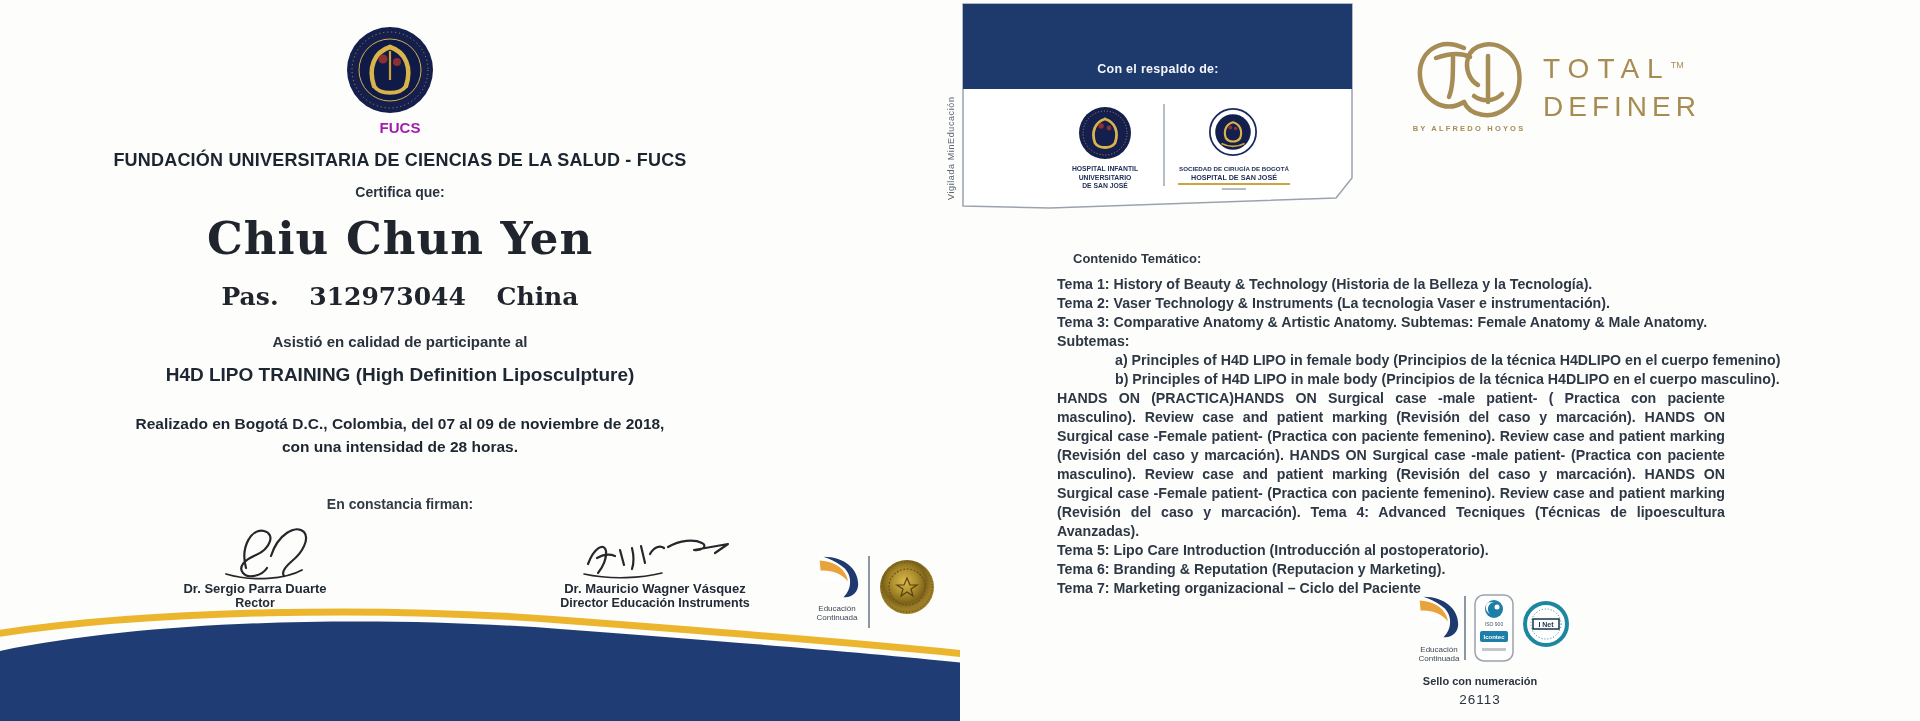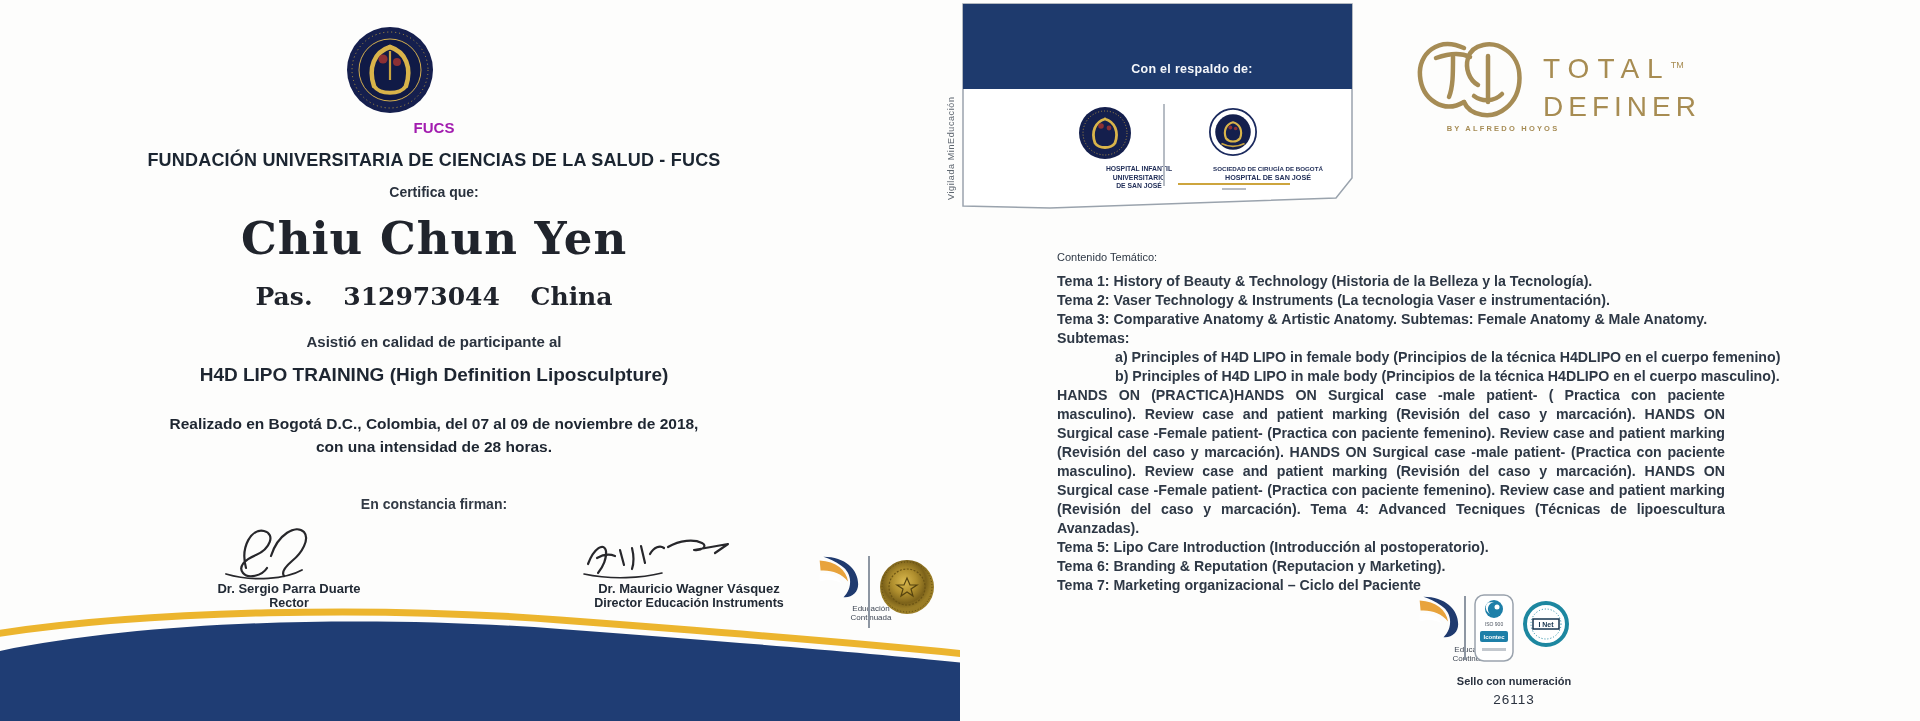--- a/index.html
+++ b/index.html
@@ -1,19 +1,19 @@
 <!DOCTYPE html>
 <html><head>
 <meta charset="utf-8">
 <style>
   html,body{margin:0;padding:0;background:#e8e8e8;}
   .canvas{position:relative;width:1920px;height:721px;background:#fdfdfc;overflow:hidden;
           font-family:"Liberation Sans",sans-serif;color:#232c3a;}
   .abs{position:absolute;}
-  .ctr{text-align:center;padding-left:34px;}
+  .ctr{text-align:center;}
 
   
   .l-col{left:30px;width:740px;}
   .fucs-emblem{left:346px;top:26px;}
   .fucs-label{top:119px;font-size:15px;font-weight:bold;color:#a21caf;}
   .org-name{top:150px;font-size:18px;font-weight:bold;color:#1b2531;letter-spacing:.2px;white-space:nowrap;}
   .certifica{top:184px;font-size:14px;font-weight:600;color:#2a323e;}
   .gothic{font-family:"DejaVu Serif",serif;font-weight:bold;color:#20242c;}
   .recipient{top:212px;font-size:45px;letter-spacing:1px;}
   .passport{top:282px;font-size:25px;word-spacing:22px;}
@@ -51,21 +51,21 @@
   .micro-bar{left:1222px;top:188px;width:24px;height:2px;background:#b8bdc4;}
   .vdiv-r{left:1163px;top:104px;width:1.5px;height:82px;background:#b6bcc4;}
   .td-mono{left:1412px;top:30px;}
   .td-by{left:1396px;width:146px;top:124px;font-size:7.5px;letter-spacing:2.2px;color:#a68c55;font-weight:bold;}
   .td-total{left:1543px;top:53px;font-size:28px;letter-spacing:8px;color:#a78c52;font-weight:500;}
   .td-total sup{font-size:9px;letter-spacing:0;margin-top:48px;}
   .td-definer{left:1543px;top:91px;font-size:28px;letter-spacing:5px;color:#a78c52;font-weight:400;}
   .body-block{left:1057px;top:240px;width:668px;color:#2e3845;}
   .r-title{display:inline-block;font-size:15.5px;font-weight:bold;border-bottom:2px solid #2b3340;
            padding:0 16px 3px 0;}
-  .contenido{margin-top:11px;font-size:11px;font-weight:normal;}
+  .contenido{margin-top:11px;font-size:13px;font-weight:bold;margin-left:16px;}
   .tline{font-size:14.2px;font-weight:bold;line-height:19px;white-space:nowrap;}
   .tfirst{margin-top:9px;}
   .indent{padding-left:58px;}
   .hands{font-size:14.2px;font-weight:bold;line-height:19px;text-align:justify;}
   .ec-logo-r{left:1416px;top:594px;}
   .ec-label-r{left:1394px;width:90px;top:645px;}
   .vdiv-b{left:1464px;top:596px;width:2px;height:64px;background:#8d96a2;}
   .icontec{left:1474px;top:594px;}
   .iqnet{left:1522px;top:600px;}
   .sello{left:1380px;width:200px;top:675px;font-size:11px;font-weight:bold;color:#2b3340;}

